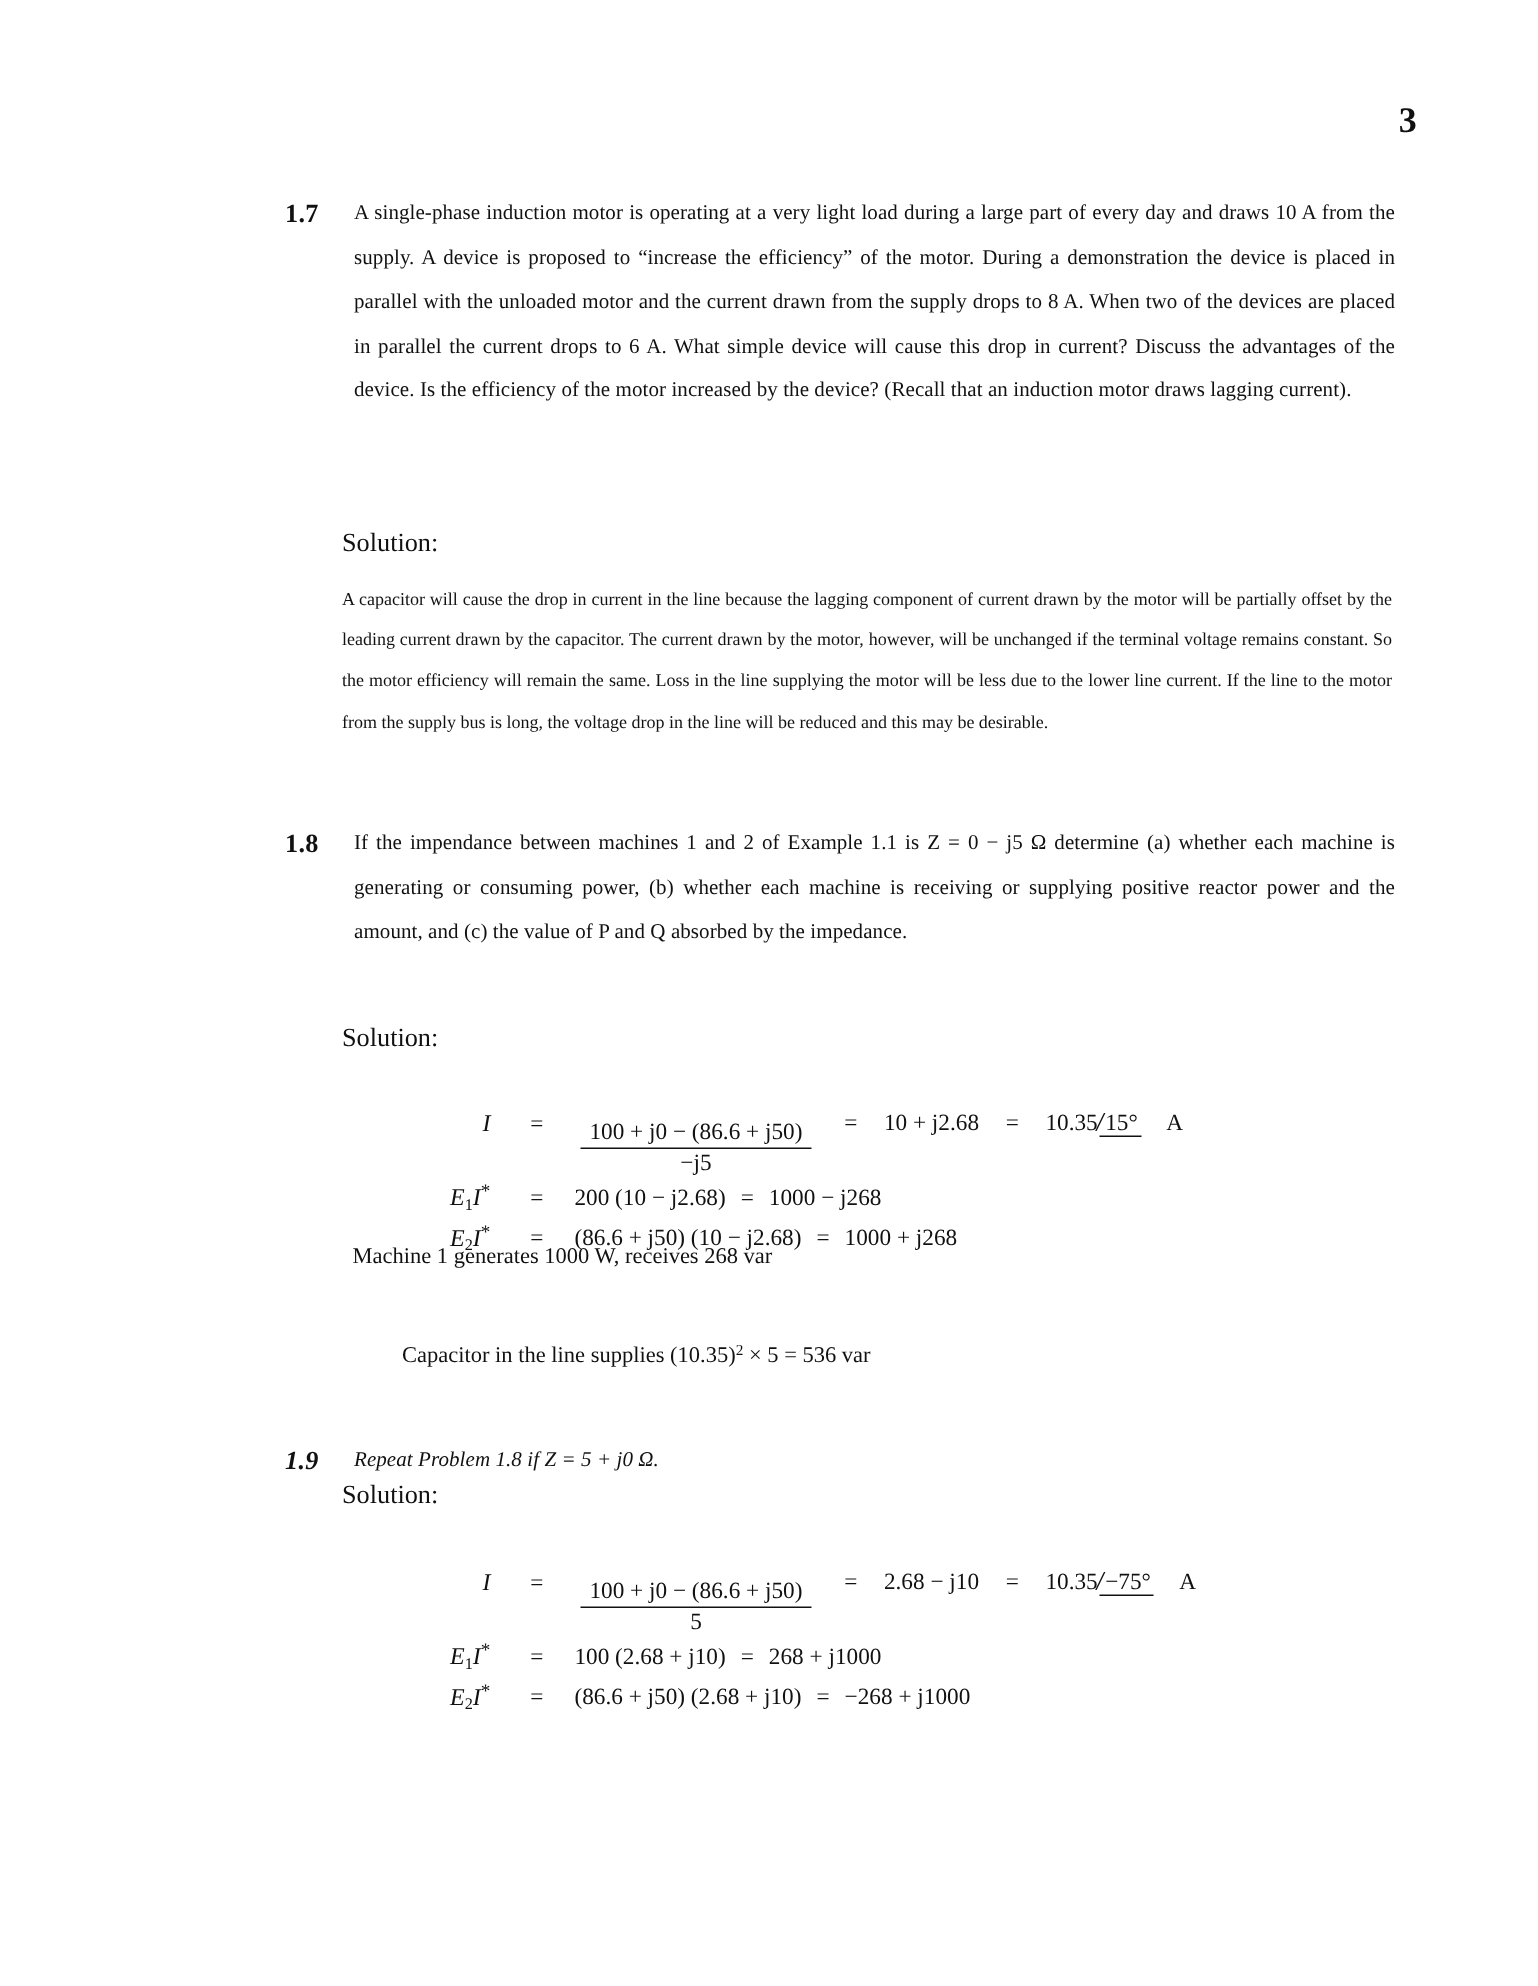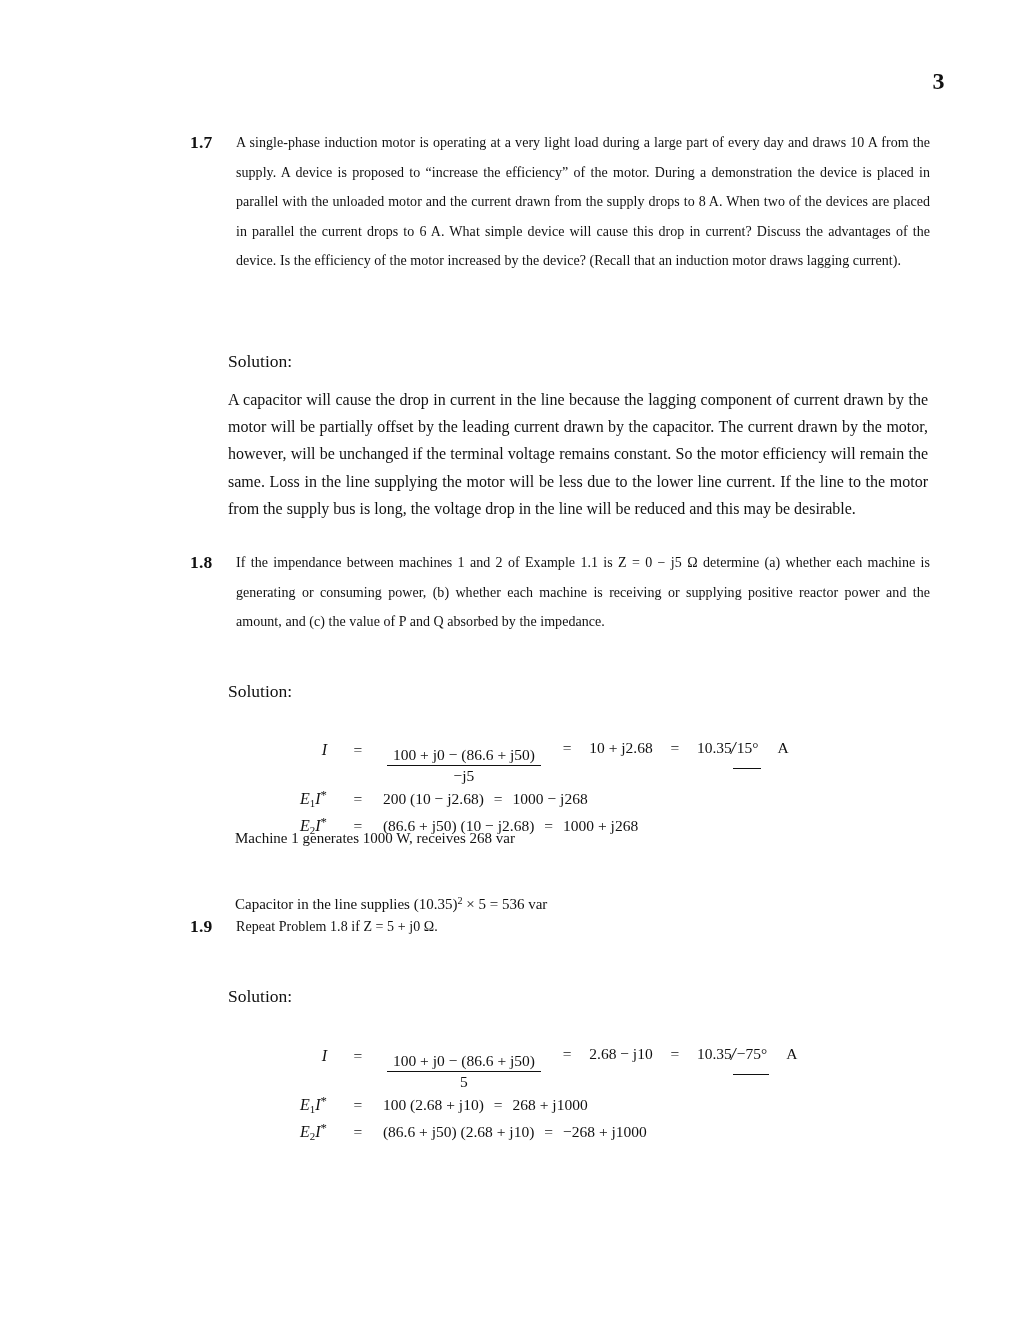--- a/index.html
+++ b/index.html
@@ -62,21 +62,21 @@
     position: absolute;
     left: 228px;
     font-size: 17.5px;
     line-height: 26px;
   }
   
   .sol-body {
     position: absolute;
     left: 228px;
     width: 700px;
-    font-size: 16px;
+    font-size: 12px;
     line-height: 27.2px;
     text-align: justify;
     text-justify: inter-word;
   }
   
   .result-line {
     position: absolute;
     left: 235px;
     font-size: 15px;
     line-height: 29px;
@@ -143,21 +143,21 @@
     font-style: normal;
   }
   .sup2 {
     font-size: 0.68em;
     vertical-align: 0.5em;
   }
   
   .angle {
     display: inline-block;
     border-bottom: 1.3px solid #111;
-    padding: 0 2px 12px 0;
+    padding: 0 2px 0 0;
     margin-left: 1px;
     line-height: 1.05;
   }
   .angle .slash {
     display: inline-block;
     transform: skewX(-26deg);
     border-left: 1.3px solid #111;
     height: 0.78em;
     width: 0;
     margin-right: 3px;
@@ -220,23 +220,23 @@
       <tr class="row-short">
         <td class="c-lhs"><span class="ital">E</span><span class="sub">2</span><span class="ital">I</span><span class="star">*</span></td>
         <td class="c-eq">=</td>
         <td class="c-rhs"><span>(86.6 + j50) (10 − j2.68)</span><span class="gap"></span><span>=</span><span class="gap"></span><span>1000 + j268</span></td>
       </tr>
     </tbody>
       </table>
   </div>
 
   <div class="result-line" style="top:824px;">Machine 1 generates 1000 W, receives 268 var</div>
-  <div class="result-line" style="top:886px;"><span>Capacitor in the line supplies (10.35)</span><span class="sup2">2</span><span> × 5 = 536 var</span></div>
-
-  <div class="problem" style="top:912px;">
+  <div class="result-line" style="top:886px;margin-left:33px;"><span>Capacitor in the line supplies (10.35)</span><span class="sup2">2</span><span> × 5 = 536 var</span></div>
+
+  <div class="problem" style="top:959px;font-style:italic;">
     <div class="num">1.9</div>
     <div class="body nojust">Repeat Problem 1.8 if Z = 5 + j0 Ω.</div>
   </div>
 
   <div class="sol-head" style="top:983px;">Solution:</div>
 
   <div class="math" style="top:1020px; left:300px;">
     <table class="eqtable">
       <tbody>
           <tr class="row-tall">

